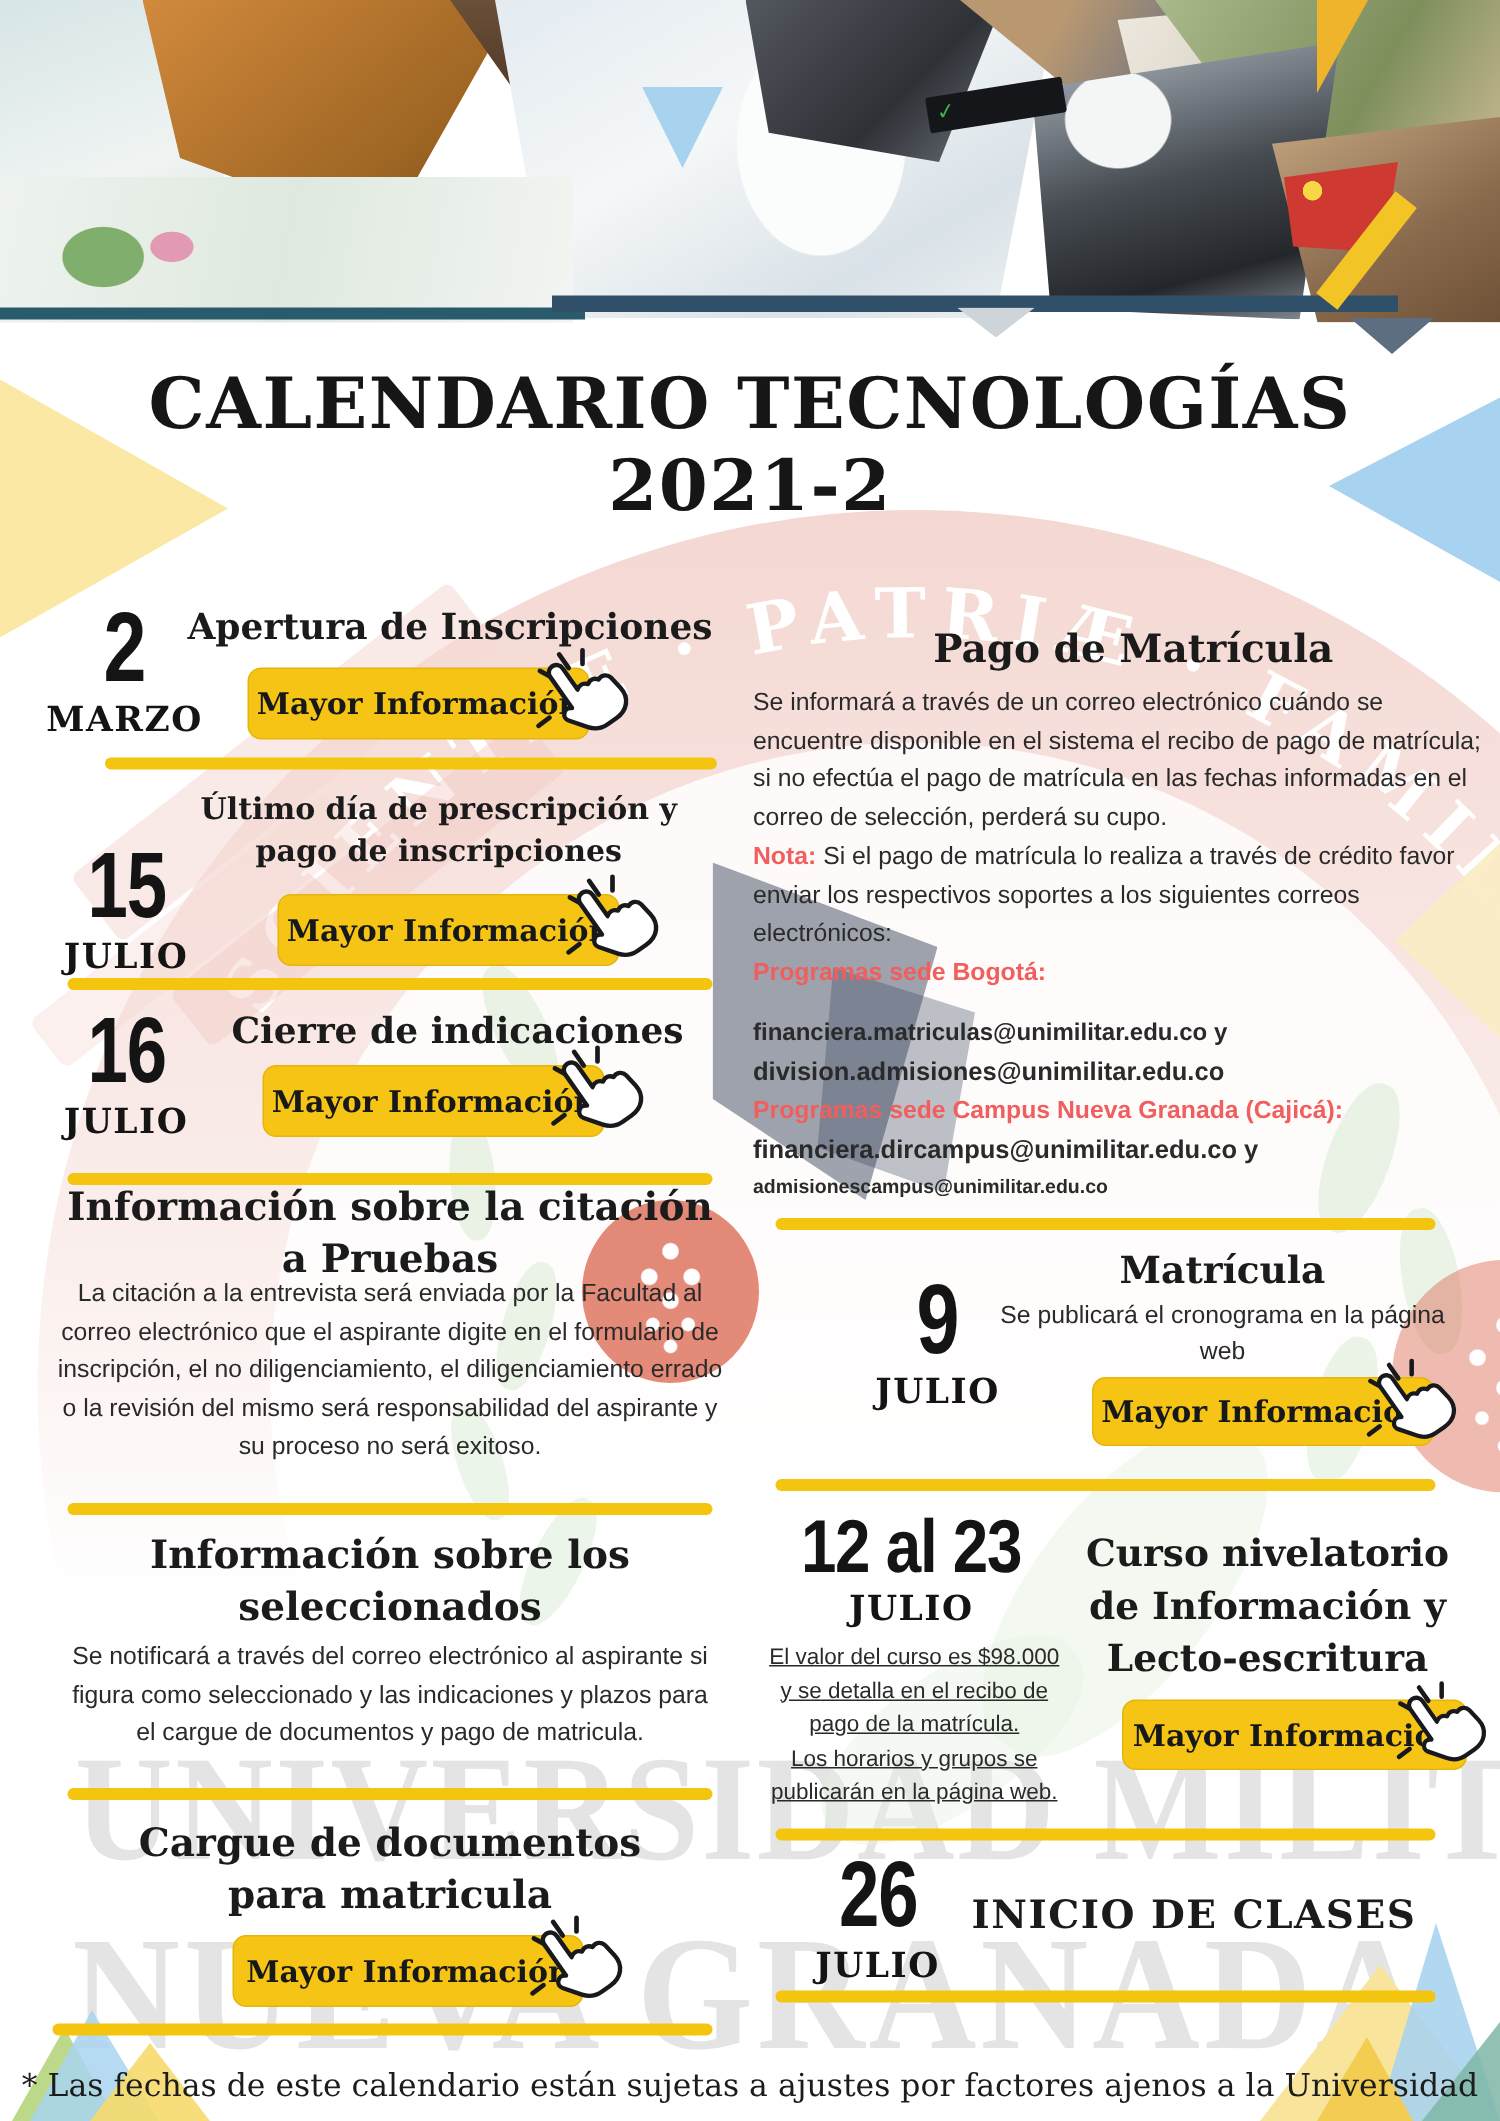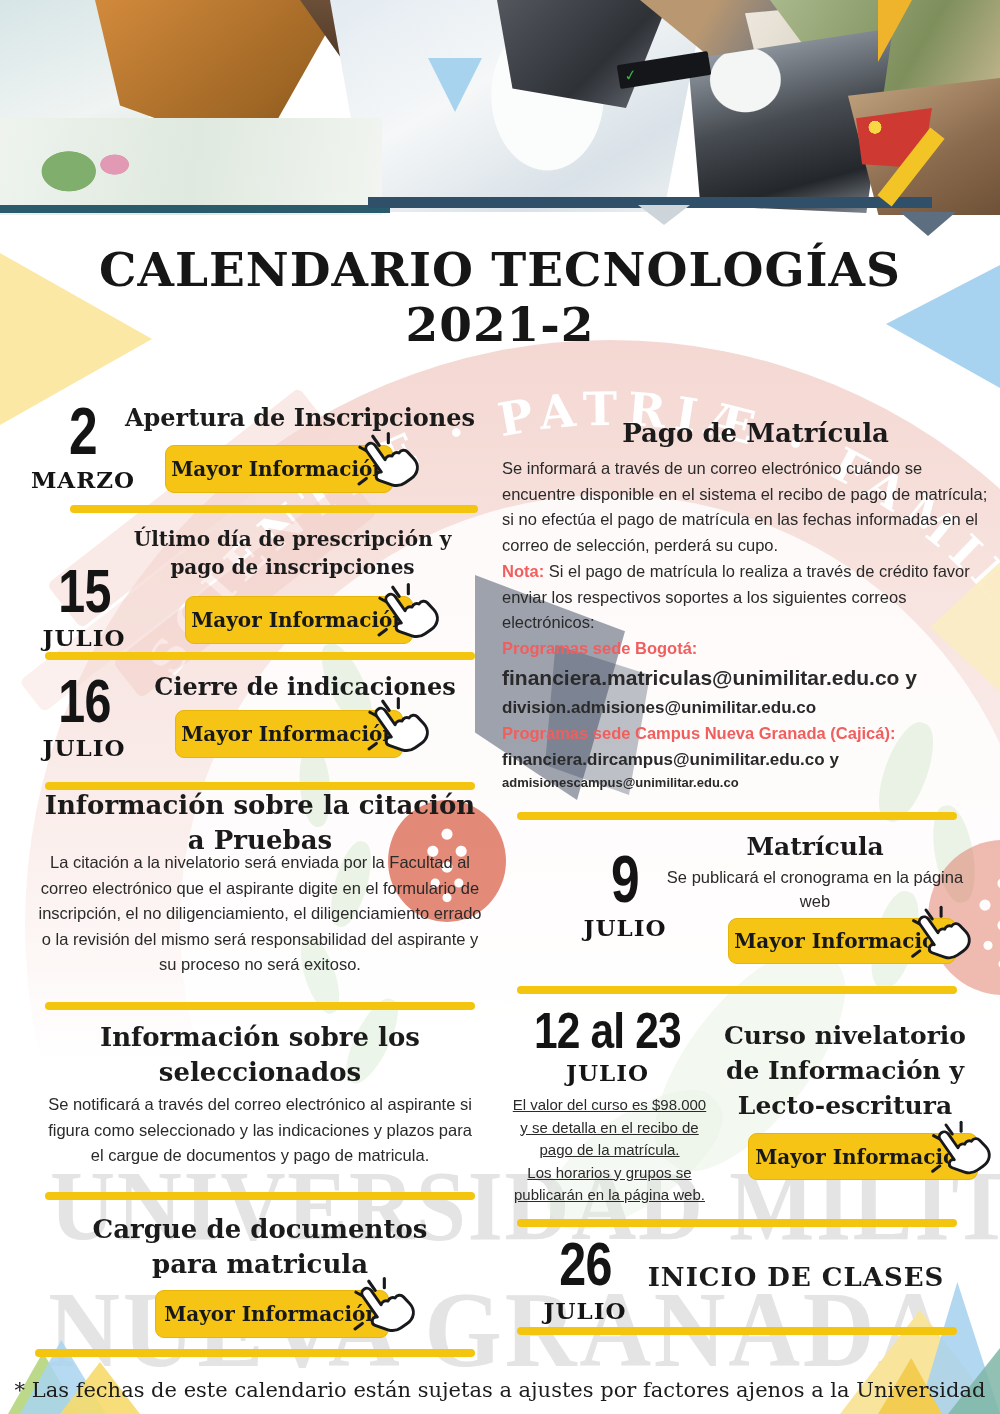--- a/index.html
+++ b/index.html
@@ -186,21 +186,21 @@
           <path d="M24 24 L13 18"></path>
           <path d="M20 52 L12 58"></path>
       </g>
       <g transform="rotate(-35 40 38)">
         <path d="M33 14 a5.5 5.5 0 0 1 11 0 v19 c3 -2.2 6.5 -1.6 8.6 1.1 c3.2 -2.2 6.5 -1.1 8.1 1.6 c3.8 -1.6 7.6 0.5 8.2 4.3 l1.4 9.8 c1.3 9.8 -5.4 16.4 -15.2 16.4 h-7.6 c-5.4 0 -9.8 -2.2 -13 -6.5 l-8.7 -12 c-3.2 -4.3 2.2 -9.8 6.5 -6.5 l0.7 0.5 z" fill="#fff" stroke="#17191d" stroke-width="3.2" stroke-linejoin="round"></path>
       </g>
     </svg>
     <div class="divider" style="left:45px;top:782px;width:430px;"></div>
 
     <div class="hd" style="left:40px;top:788px;width:440px;font-size:26px;line-height:1.35;">Información sobre la citación a Pruebas</div>
-    <div class="body-txt" style="left:32px;top:850px;width:456px;font-size:16.5px;">La citación a la nivelatorio será enviada por la Facultad al correo electrónico que el aspirante digite en el formulario de inscripción, el no diligenciamiento, el diligenciamiento errado o la revisión del mismo será responsabilidad del aspirante y su proceso no será exitoso.</div>
+    <div class="body-txt" style="left:32px;top:850px;width:456px;font-size:16.5px;">La citación a la entrevista será enviada por la Facultad al correo electrónico que el aspirante digite en el formulario de inscripción, el no diligenciamiento, el diligenciamiento errado o la revisión del mismo será responsabilidad del aspirante y su proceso no será exitoso.</div>
     <div class="divider" style="left:45px;top:1002px;width:430px;"></div>
 
     <div class="hd" style="left:60px;top:1020px;width:400px;font-size:26px;line-height:1.35;">Información sobre los seleccionados</div>
     <div class="body-txt" style="left:40px;top:1092px;width:440px;font-size:16.5px;">Se notificará a través del correo electrónico al aspirante si figura como seleccionado y las indicaciones y plazos para el cargue de documentos y pago de matricula.</div>
     <div class="divider" style="left:45px;top:1192px;width:430px;"></div>
 
     <div class="hd" style="left:80px;top:1212px;width:360px;font-size:26px;line-height:1.35;">Cargue de documentos para matricula</div>
     <div class="btn" style="left:155px;top:1290px;width:232px;">Mayor Información</div>
     <svg class="hand" style="left:344px;top:1275px;" width="66" height="62" viewBox="0 0 72 66">
       <g fill="none" stroke="#17191d" stroke-width="3.4" stroke-linecap="round">
@@ -213,21 +213,21 @@
         <path d="M33 14 a5.5 5.5 0 0 1 11 0 v19 c3 -2.2 6.5 -1.6 8.6 1.1 c3.2 -2.2 6.5 -1.1 8.1 1.6 c3.8 -1.6 7.6 0.5 8.2 4.3 l1.4 9.8 c1.3 9.8 -5.4 16.4 -15.2 16.4 h-7.6 c-5.4 0 -9.8 -2.2 -13 -6.5 l-8.7 -12 c-3.2 -4.3 2.2 -9.8 6.5 -6.5 l0.7 0.5 z" fill="#fff" stroke="#17191d" stroke-width="3.2" stroke-linejoin="round"></path>
       </g>
     </svg>
     <div class="divider" style="left:35px;top:1349px;width:440px;"></div>
 
     <div class="hd" style="left:518px;top:418px;width:475px;font-size:26px;">Pago de Matrícula</div>
     <div class="abs" style="left:502px;top:456px;width:488px;text-align:left;color:#2a2a2a;font-size:16.5px;line-height:1.56;">
       <div>Se informará a través de un correo electrónico cuándo se encuentre disponible en el sistema el recibo de pago de matrícula; si no efectúa el pago de matrícula en las fechas informadas en el correo de selección, perderá su cupo.</div>
       <div><span class="red">Nota:</span><span> Si el pago de matrícula lo realiza a través de crédito favor enviar los respectivos soportes a los siguientes correos electrónicos:</span></div>
       <div class="red">Programas sede Bogotá:</div>
-      <div class="bold" style="font-size:21px;">financiera.matriculas@unimilitar.edu.co y</div>
+      <div class="bold" style="font-size:16px;margin-top:15px;">financiera.matriculas@unimilitar.edu.co y</div>
       <div class="bold" style="font-size:17px;">division.admisiones@unimilitar.edu.co</div>
       <div class="red">Programas sede Campus Nueva Granada (Cajicá):</div>
       <div class="bold" style="font-size:17px;">financiera.dircampus@unimilitar.edu.co y</div>
       <div class="bold" style="font-size:13px;">admisionescampus@unimilitar.edu.co</div>
     </div>
     <div class="divider" style="left:517px;top:812px;width:440px;"></div>
 
     <div class="date" style="left:560px;top:848px;width:130px;">
       <span class="num" style="font-size:66px;">9</span>
       <div class="mon">JULIO</div>

